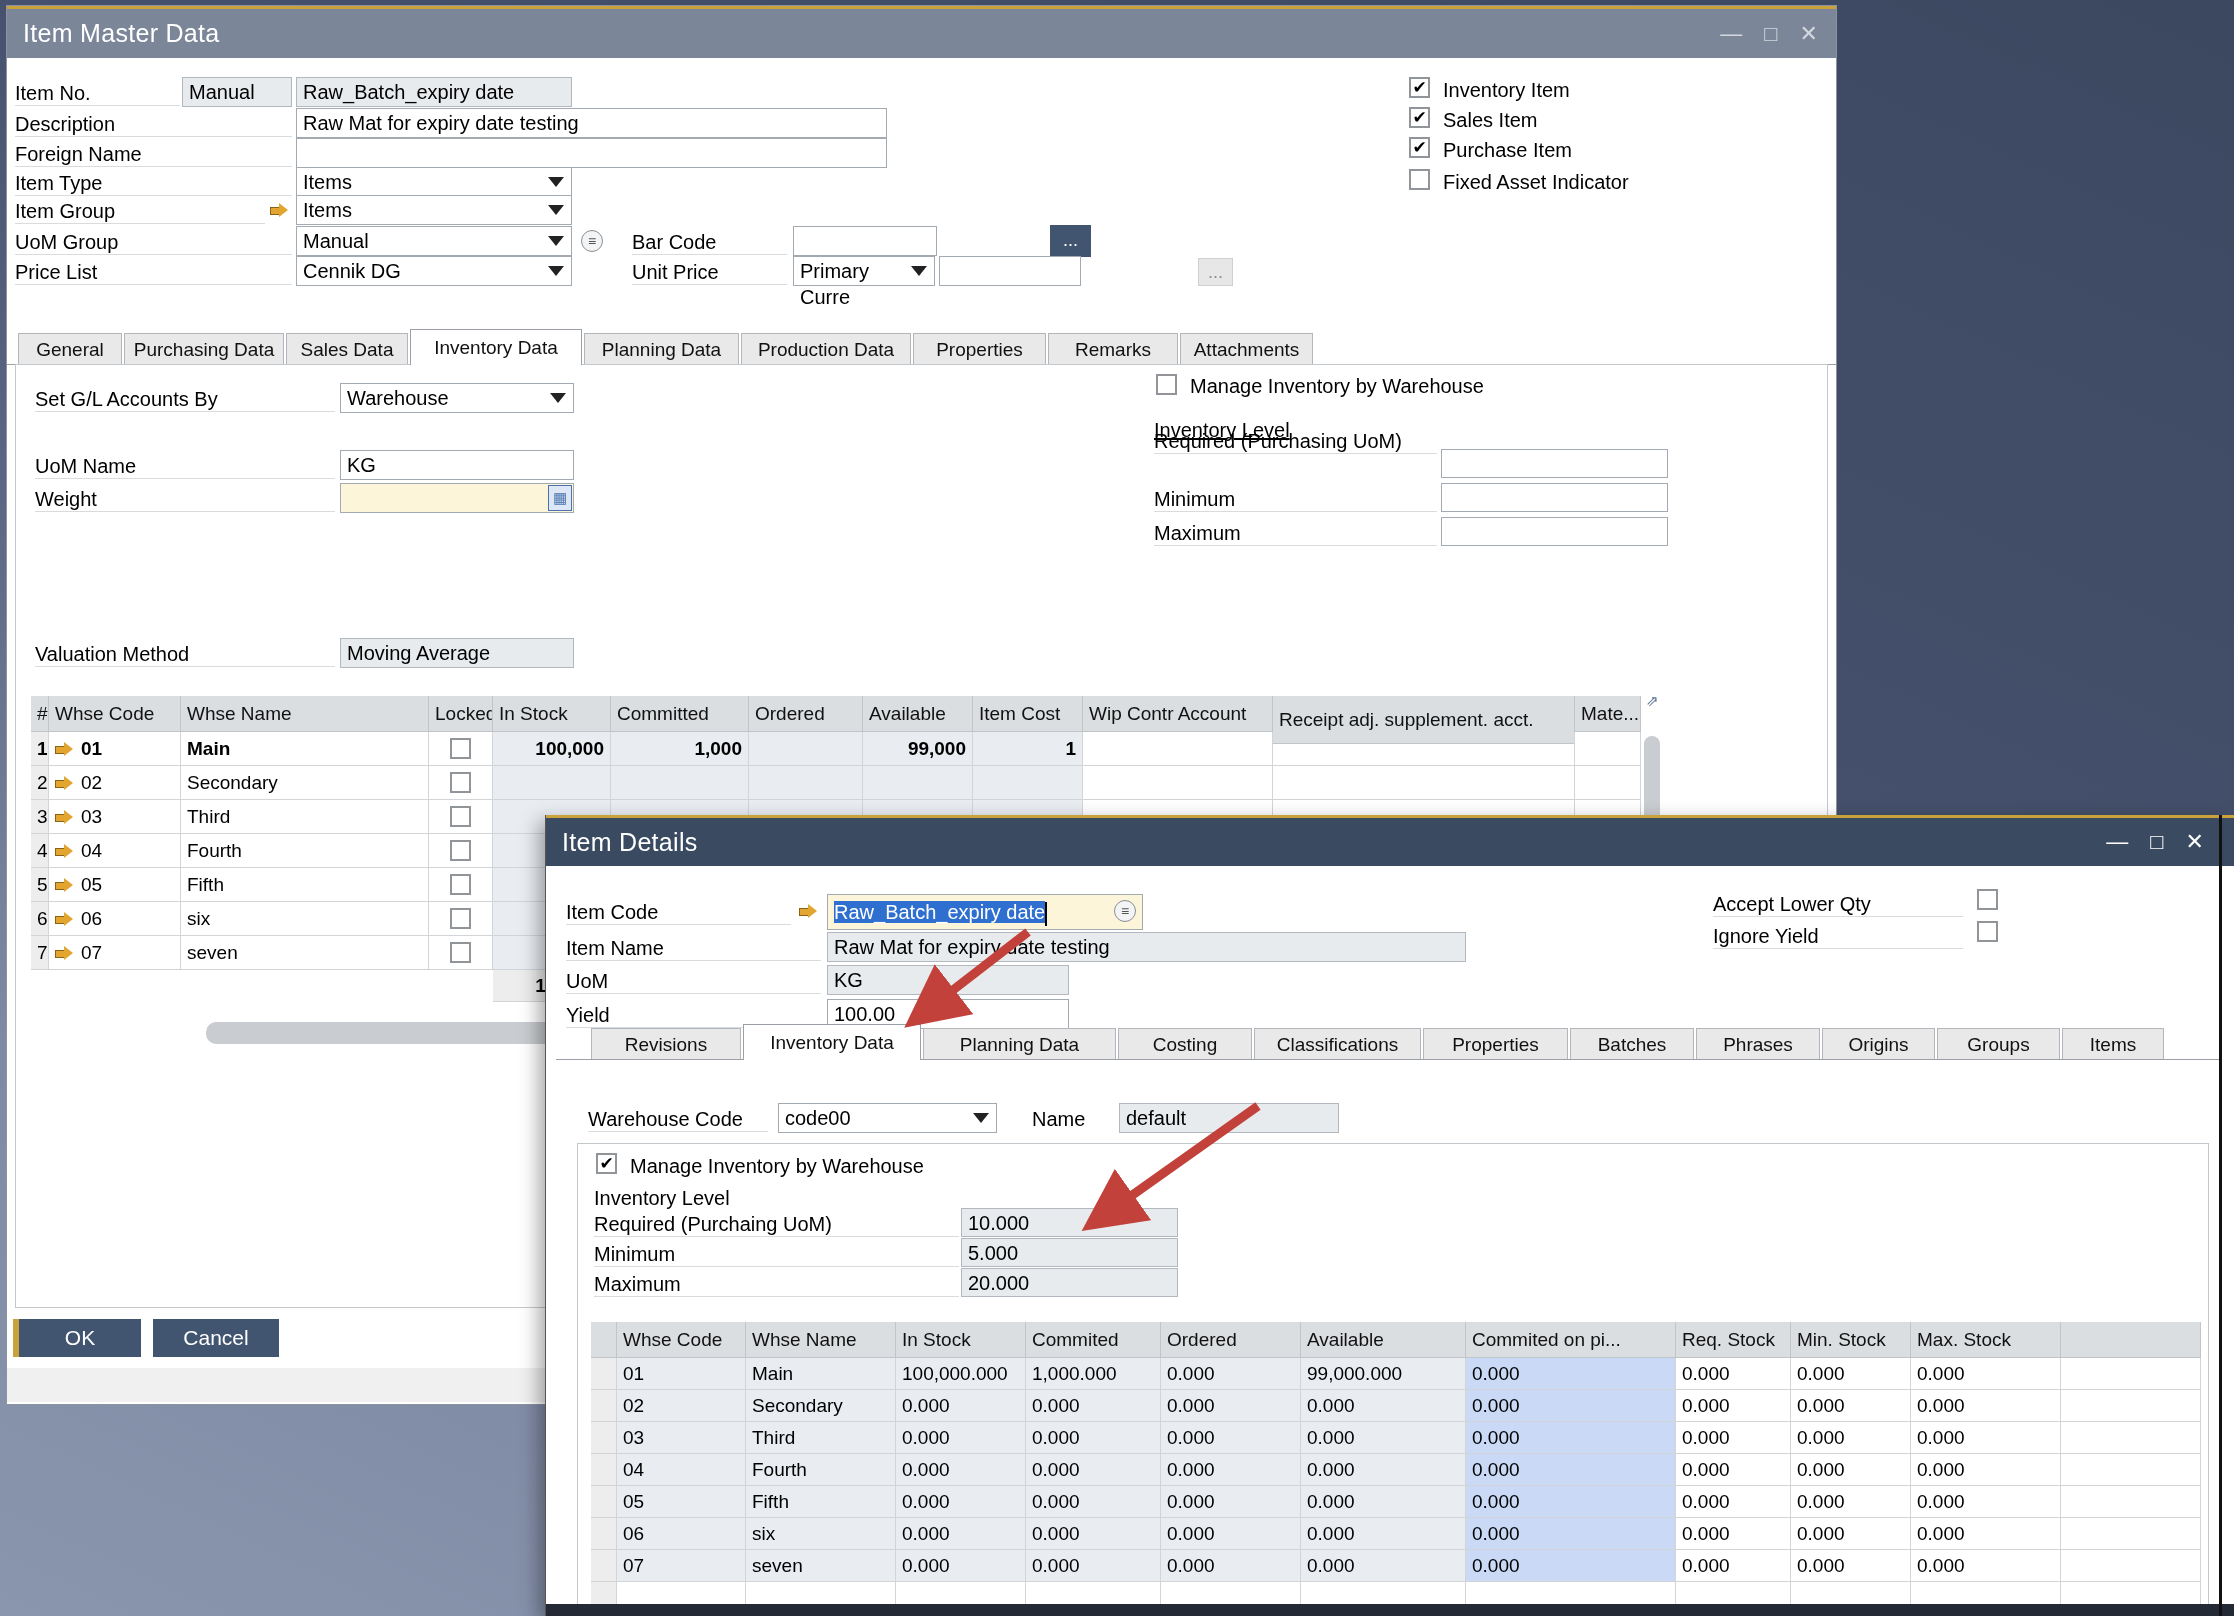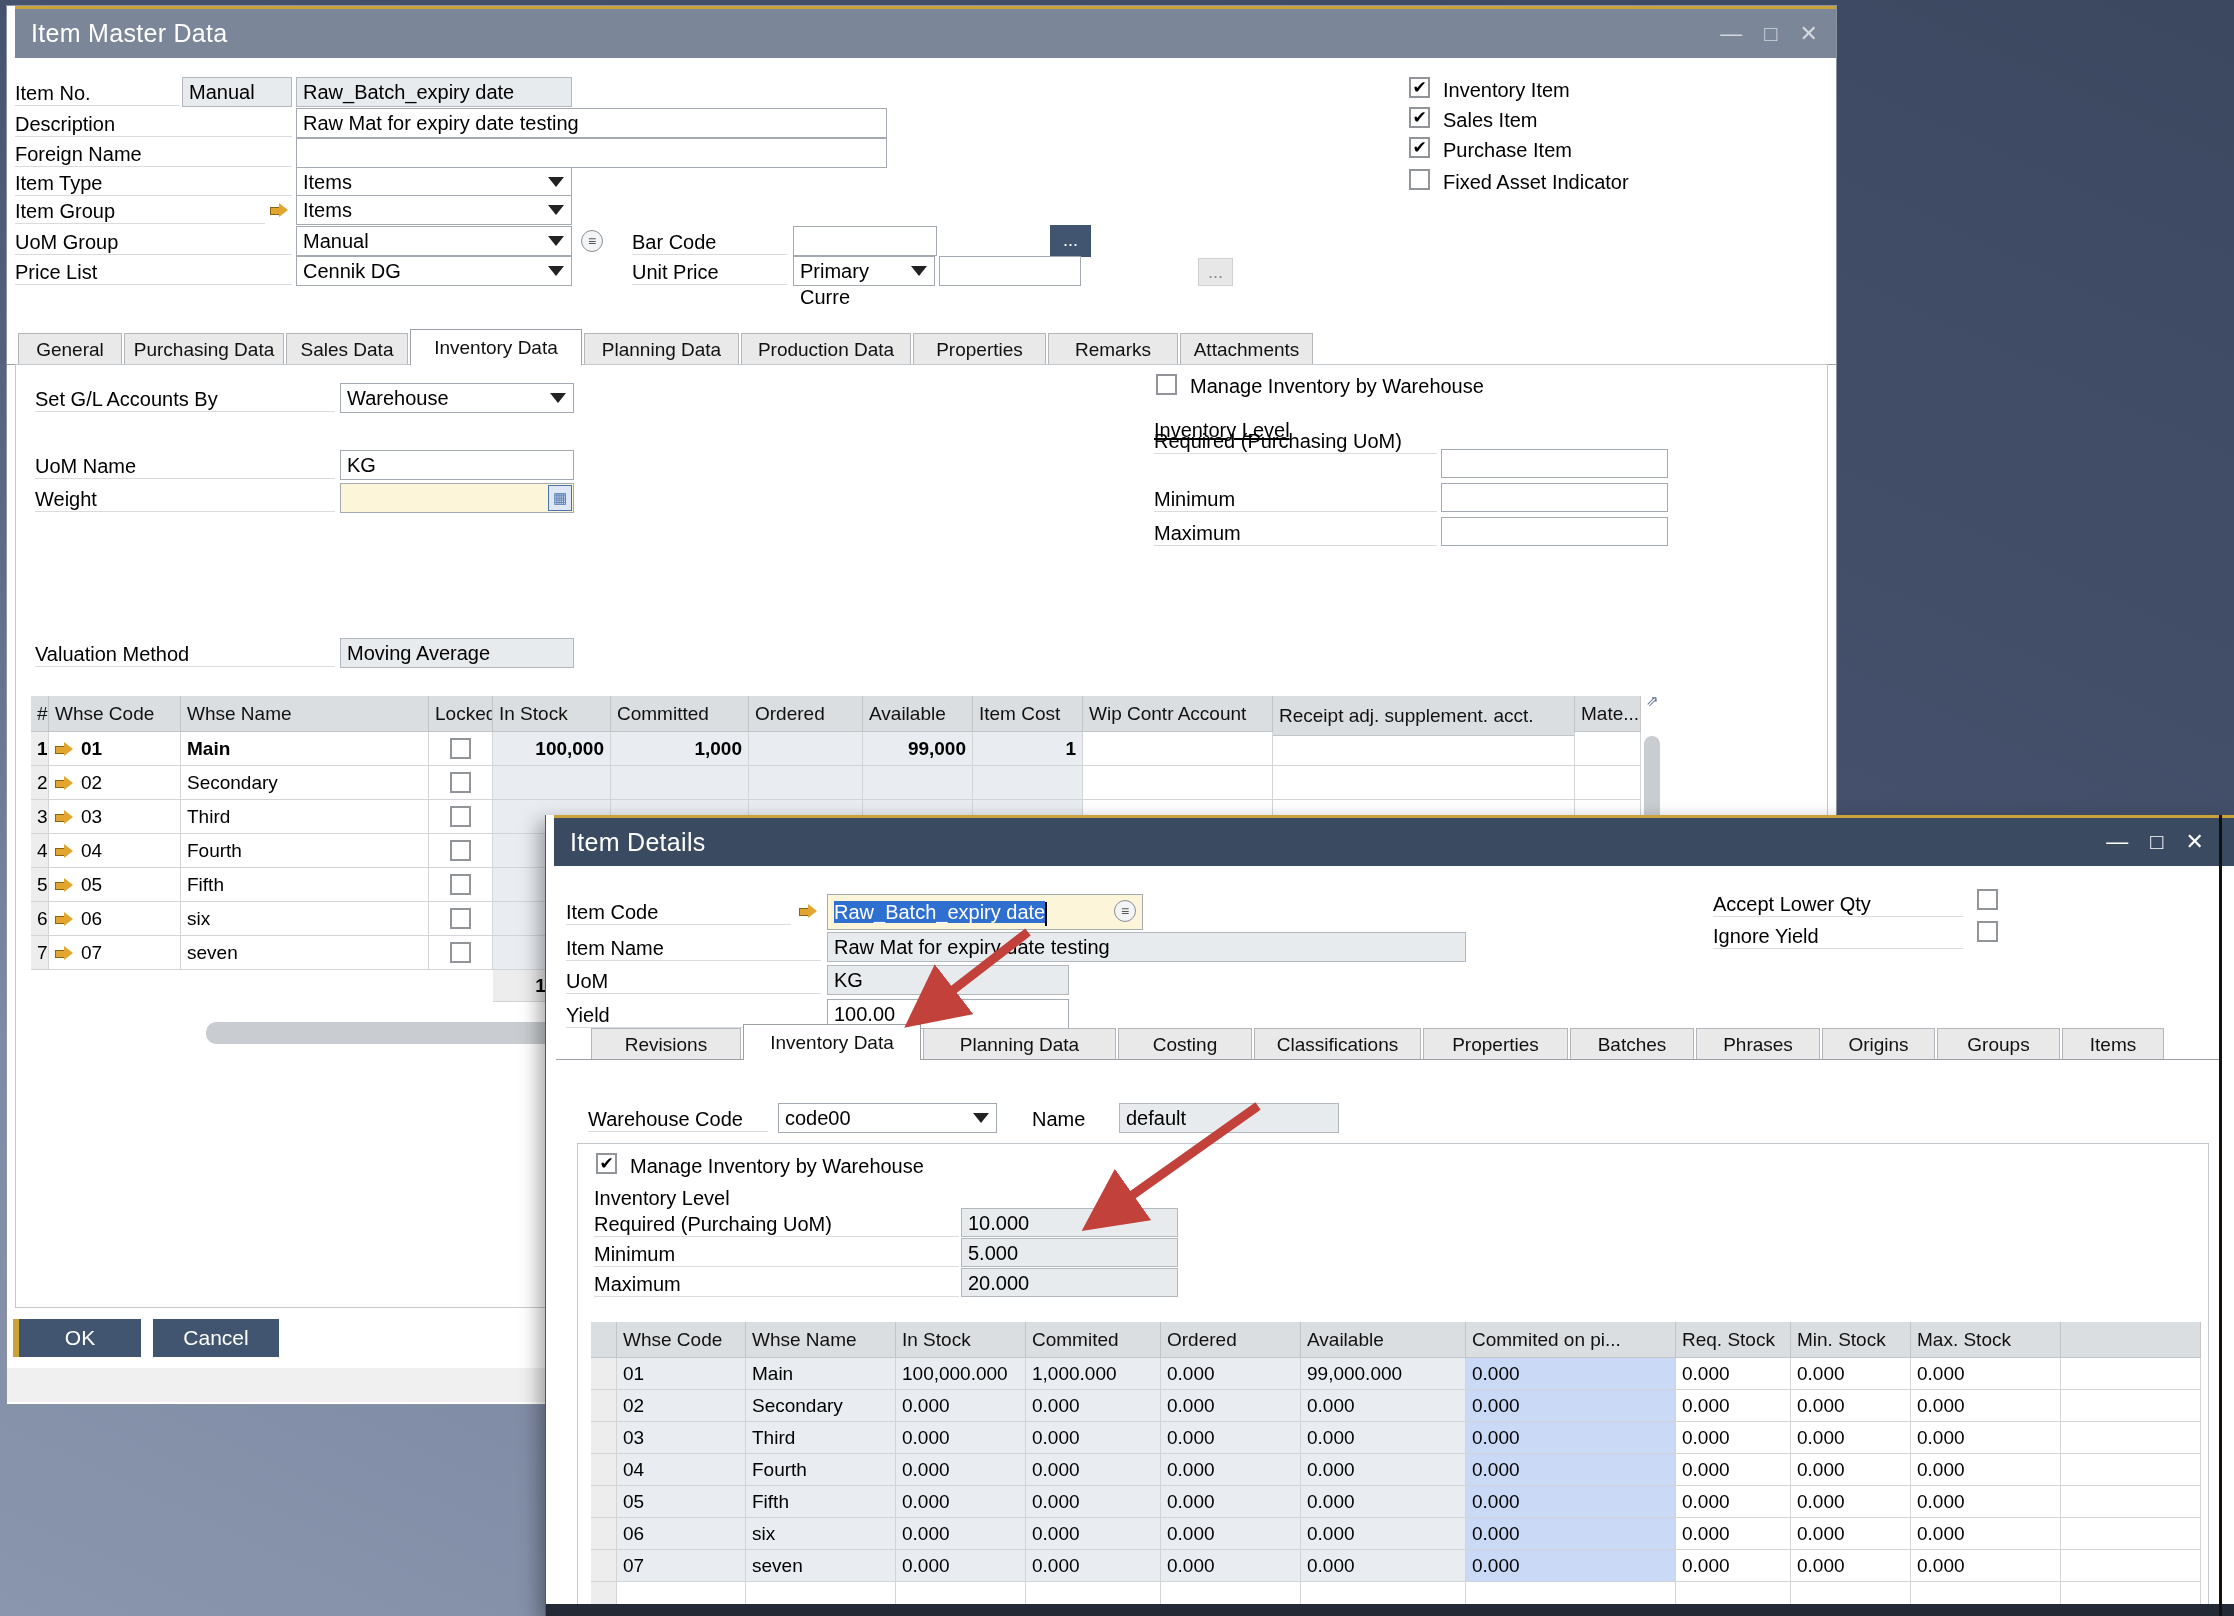--- a/index.html
+++ b/index.html
@@ -1,21 +1,21 @@
 <!DOCTYPE html>
 <html><head>
 <meta charset="utf-8">
 <style>
   * { margin:0; padding:0; box-sizing:border-box; }
   html,body { width:2234px; height:1616px; overflow:hidden;
     font-family:"Liberation Sans", sans-serif; }
   body { background:linear-gradient(205deg,#3c4760 0%,#45516c 38%,#5c6883 58%,#7e89a3 78%,#8a95ae 100%); position:relative; }
 
   .win { position:absolute; background:#fff; }
-  .titlebar { position:absolute; left:8px; top:0; right:0; height:52px; display:flex; align-items:center; }
+  .titlebar { position:absolute; left:0; top:0; right:0; height:52px; display:flex; align-items:center; }
   .titlebar .title { color:#fff; font-size:25px; padding-left:16px; letter-spacing:.3px; }
   .wbtns { position:absolute; right:18px; top:0; height:100%; display:flex; align-items:center; gap:22px; }
   .wbtn { font-size:22px; line-height:1; cursor:default; }
 
   .imd { left:6px; top:5px; width:1831px; height:1400px; border:1px solid #8d94a1; z-index:1; }
   .imd .titlebar { background:#7c8699; border-top:3px solid #c9a23c; }
   .imd .wbtn { color:#d3d8df; }
 
   .idd { left:545px; top:815px; width:1689px; height:801px; border-left:1px solid #555; z-index:10;
          box-shadow:-6px 6px 18px rgba(0,0,0,.35); overflow:hidden; }
@@ -180,21 +180,21 @@
         <div class="gcell" style="height: 36px;">#</div>
         <div class="gcell" style="height: 36px;">Whse Code</div>
         <div class="gcell" style="height: 36px;">Whse Name</div>
         <div class="gcell" style="height: 36px;">Locked</div>
         <div class="gcell" style="height: 36px;">In Stock</div>
         <div class="gcell" style="height: 36px;">Committed</div>
         <div class="gcell" style="height: 36px;">Ordered</div>
         <div class="gcell" style="height: 36px;">Available</div>
         <div class="gcell" style="height: 36px;">Item Cost</div>
         <div class="gcell" style="height: 36px;">Wip Contr Account</div>
-        <div class="gcell" style="height: 40px;">Receipt adj. supplement. acct.</div>
+        <div class="gcell" style="height: 48px;">Receipt adj. supplement. acct.</div>
         <div class="gcell" style="height: 36px;">Mate...</div>
       </div>
       <div class="grid-row boldrow" style="left: 24px; top: 726px; width: 1610px; height: 34px; grid-template-columns: 18px 132px 248px 64px 118px 138px 114px 110px 110px 190px 302px 66px;">
         <div class="gcell gutter">1</div>
         <div class="gcell"><span class="linkarrow" style="position: relative; left: 0px; top: 0px; margin-right: 8px; flex: 0 0 auto; display: inline-block;"></span>01</div>
         <div class="gcell">Main</div>
         <div class="gcell" style="justify-content: center;">
           <span class="cb" style="position: static;"></span>
         </div>
         <div class="gcell num shade">100,000</div>

